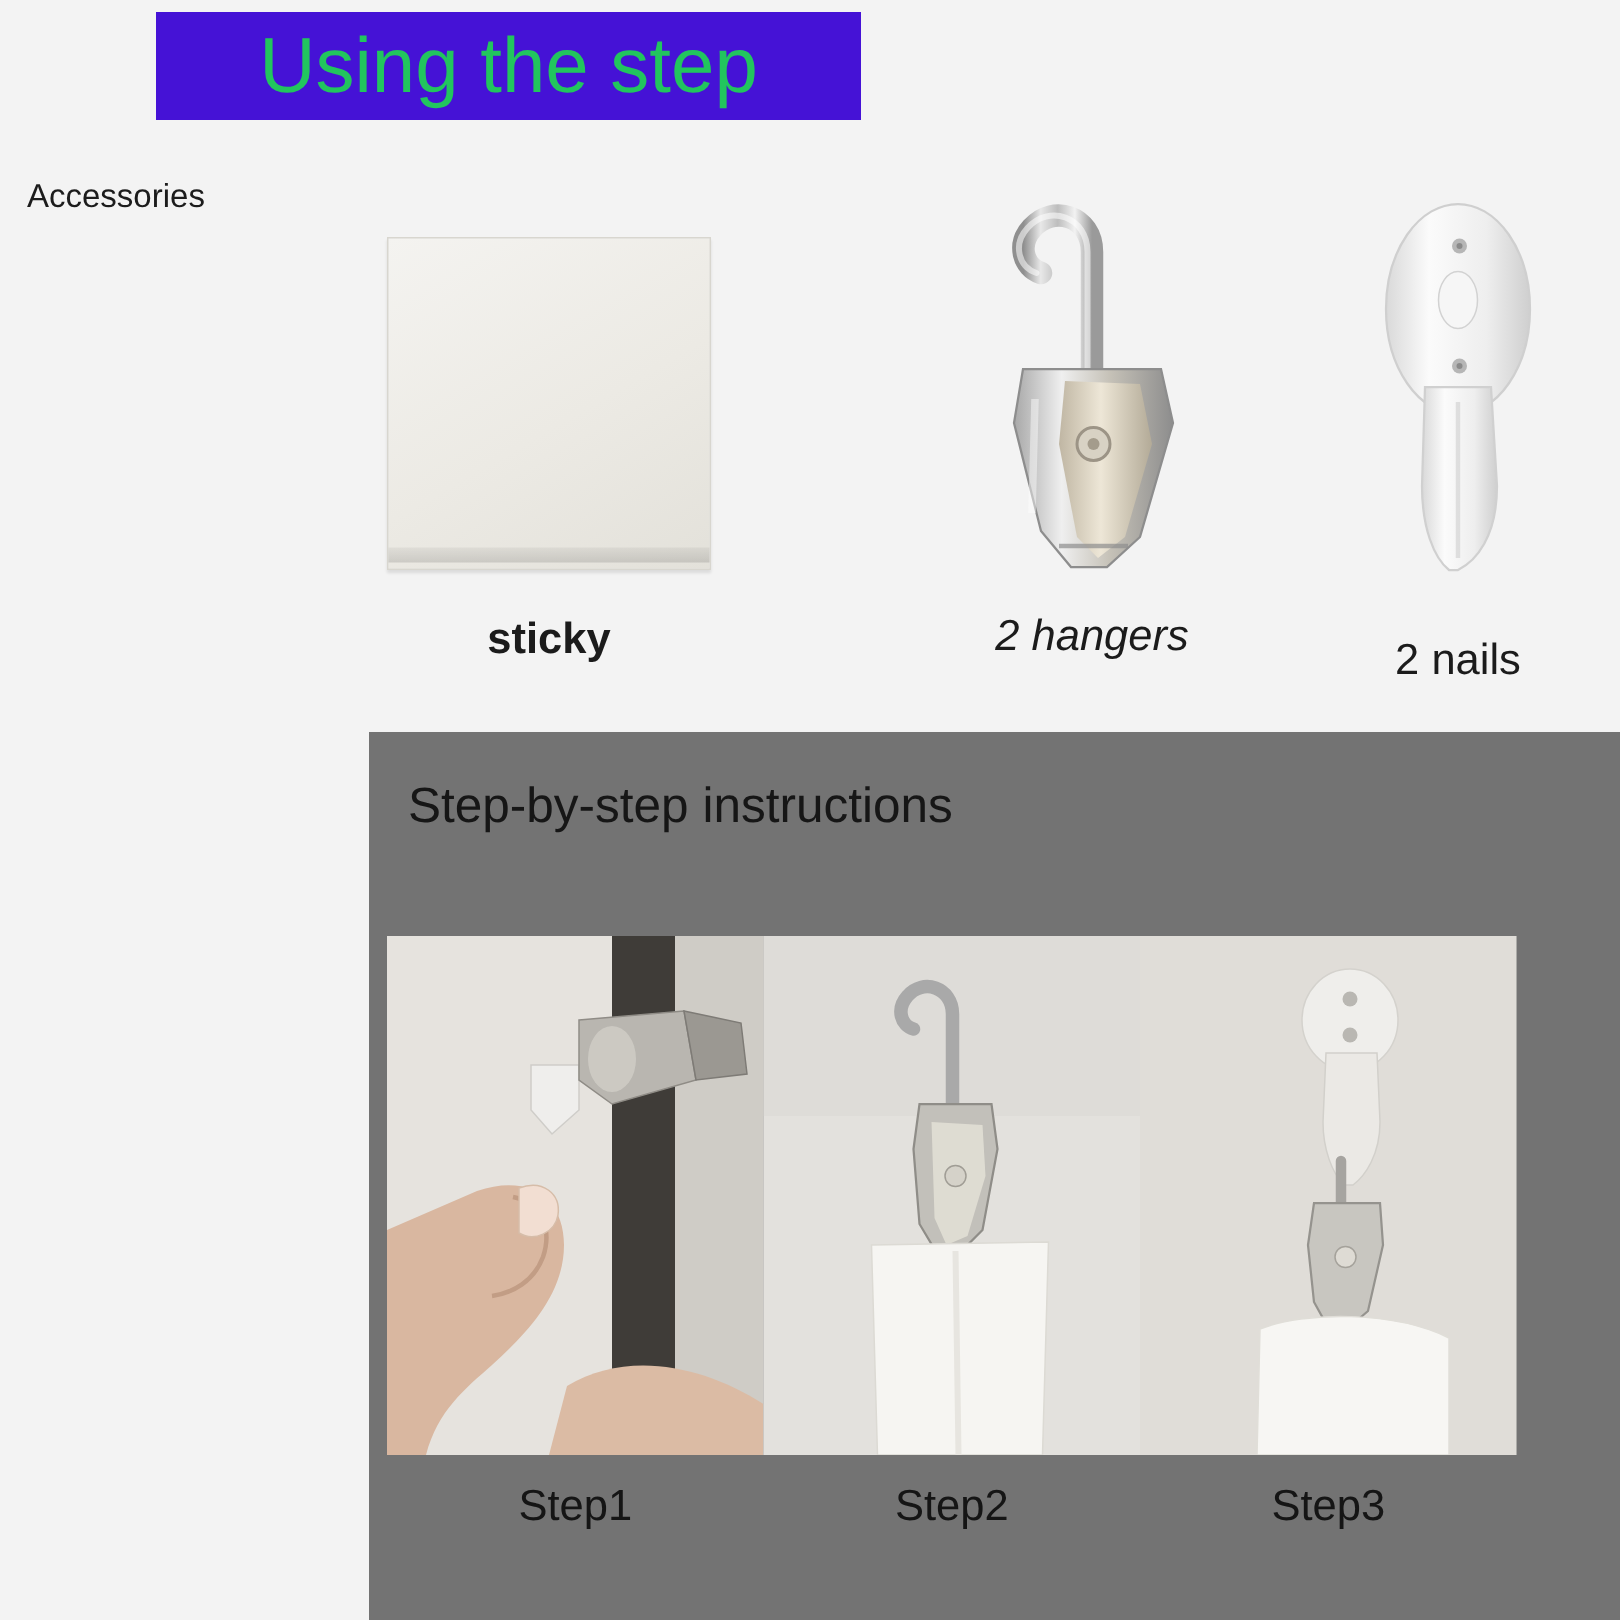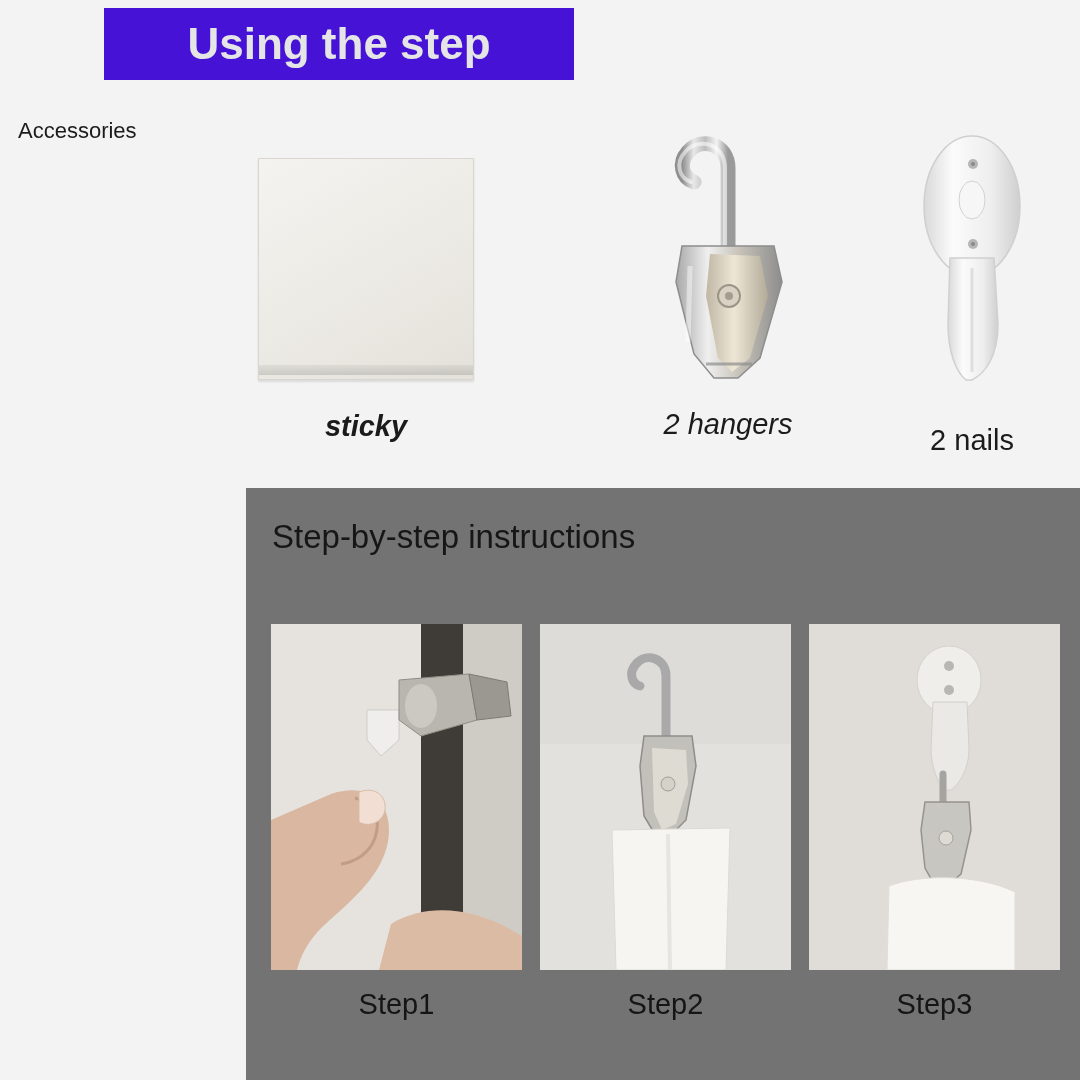--- a/index.html
+++ b/index.html
@@ -20,23 +20,23 @@
   .title-banner {
     position: absolute;
     left: 104px; top: 8px;
     width: 470px; height: 72px;
     background: #4512d6;
     display: flex;
     align-items: center;
     justify-content: center;
   }
   .title-banner span {
-    color: #e5e5e5;
-    font-size: 44px;
-    font-weight: bold;
+    color: #22c55e;
+    font-size: 52px;
+    font-weight: normal;
     letter-spacing: 0px;
     line-height: 1;
     white-space: nowrap;
   }
 
   
   .accessories-label {
     position: absolute;
     left: 18px; top: 118px;
     font-size: 22px;
@@ -51,21 +51,21 @@
   .accessory .caption {
     position: absolute;
     width: 100%;
     text-align: center;
     font-size: 29px;
     color: #1b1b1b;
     white-space: nowrap;
   }
 
   
-  #acc-sticky { left: 248px; top: 158px; width: 236px; height: 300px; font-style: italic; }
+  #acc-sticky { left: 248px; top: 158px; width: 236px; height: 300px; }
   .sticky-pad {
     position: absolute;
     left: 10px; top: 0;
     width: 216px; height: 222px;
     background: linear-gradient(150deg, #f4f3f0 0%, #eceae4 55%, #e3e1da 100%);
     border: 1px solid #d8d6cf;
     box-shadow: 0 2px 2px rgba(0,0,0,0.10);
   }
   .sticky-pad:after {
     content:"";
@@ -93,24 +93,23 @@
   }
   .steps-title {
     position: absolute;
     left: 26px; top: 30px;
     font-size: 33px;
     color: #161616;
     white-space: nowrap;
   }
   .steps-row {
     position: absolute;
-    left: 25px; top: 136px;
+    left: 12px; top: 136px;
     width: 790px;
     display: flex;
-    gap: 18px;
     align-items: center;
   }
   .step-cell { width: 251px; }
   .step-photo {
     position: relative;
     width: 251px; height: 346px;
     overflow: hidden;
     background: #d8d6d2;
   }
   .step-label {

